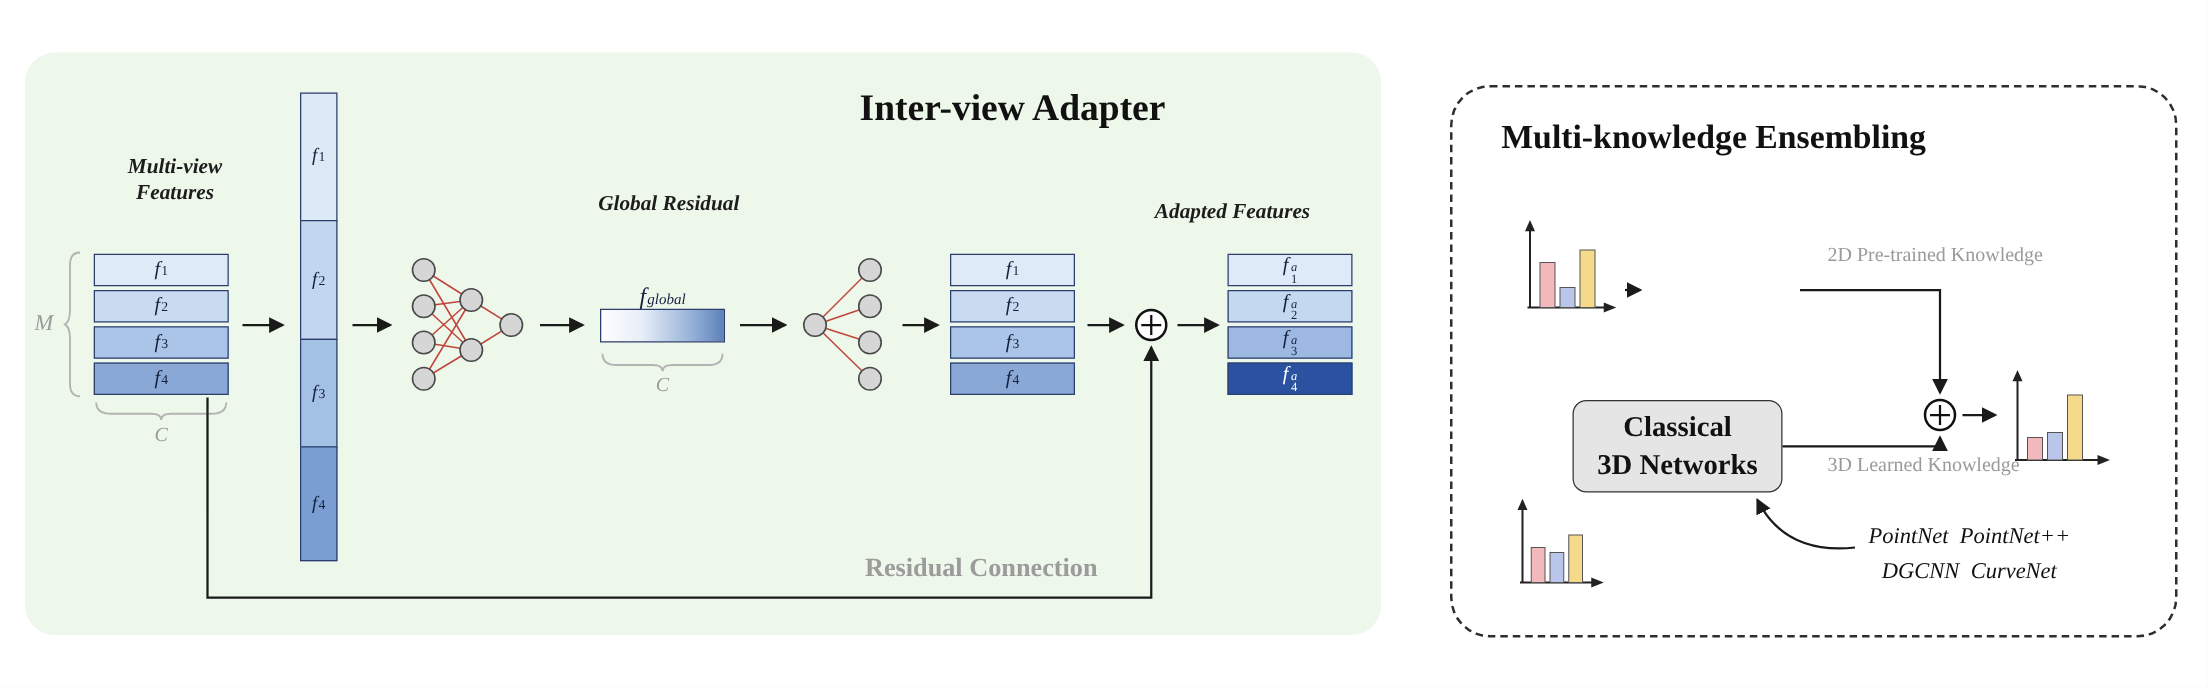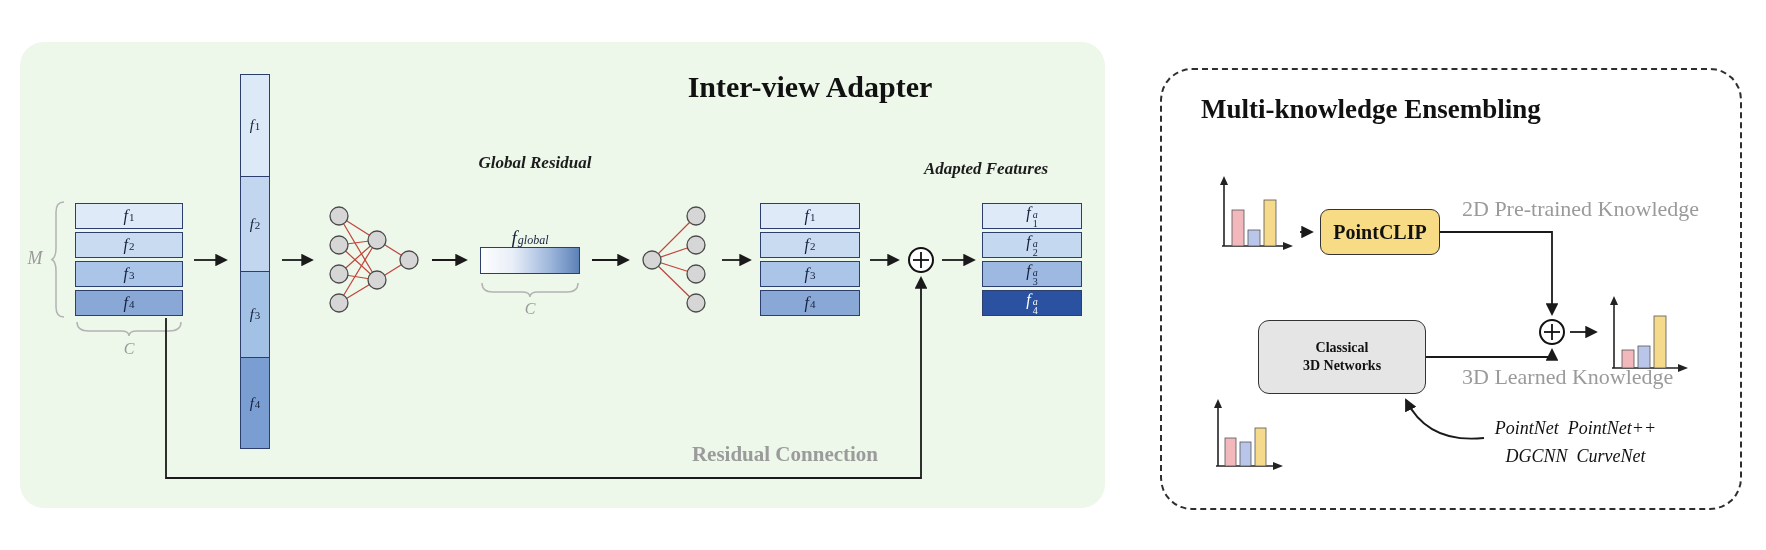--- a/index.html
+++ b/index.html
@@ -15,21 +15,21 @@
 
   
   .iv-title { left:650px; top:70px; width:320px; text-align:center;
               font-size:30px; font-weight:bold; }
   .ens-title { left:1201px; top:94px; width:500px; text-align:left;
                font-size:27px; font-weight:bold; }
   .sec-label { text-align:center; font-style:italic; font-weight:bold; font-size:17px; color:#1c1c1c; line-height:1.25; }
   .gray-it { color:#9a9a9a; font-style:italic; text-align:center; }
   .residual-label { left:655px; top:442px; width:260px; text-align:center;
                     font-weight:bold; font-size:21px; color:#9b9b9b; }
-  .k-text { font-size:22px; color:#9a9a9a; }
+  .k-text { font-size:16px; color:#9a9a9a; }
   .net-text { font-size:18px; font-style:italic; color:#111; text-align:center; white-space:pre; }
 
   
   .stack { display:flex; flex-direction:column; gap:3px; }
   .srow { width:108px; height:26px; box-sizing:border-box; border:1.4px solid #2c3e6e;
           display:flex; align-items:center; justify-content:center;
           font-size:16px; color:#15203c; }
   .w100 .srow { width:100px; }
   .fi { font-style:italic; }
   .fsub { font-size:11px; transform:translateY(4px); margin-left:1px; }
@@ -49,35 +49,39 @@
   .fglobal .fsub { font-size:12px; font-style:italic; }
 
   
   .pointclip-box { left:1320px; top:209px; width:120px; height:46px; box-sizing:border-box;
                    background:#f8dc85; border:1.6px solid #333; border-radius:9px;
                    display:flex; align-items:center; justify-content:center;
                    font-size:20px; font-weight:bold; }
   .classical-box { left:1258px; top:320px; width:168px; height:74px; box-sizing:border-box;
                    background:#e5e5e5; border:1.6px solid #333; border-radius:11px;
                    display:flex; flex-direction:column; align-items:center; justify-content:center;
-                   font-size:14px; font-weight:600; line-height:1.3; }
+                   font-size:23px; font-weight:600; line-height:1.3; }
 
   svg { display:block; }
   .overlay { left:0; top:0; pointer-events:none; }
 </style>
 </head>
 <body>
 
 <div class="canvas">
 
   <div class="abs panel-green"></div>
   <div class="abs panel-dashed"></div>
 
   <div class="abs iv-title">Inter-view Adapter</div>
 
+  <div class="abs sec-label" style="left:55px; top:122px; width:170px;">
+    <div>Multi-view</div>
+    <div>Features</div>
+  </div>
 
   <div class="abs stack" style="left:75px; top:203px;">
     <div class="srow" style="background:#dfeaf8;">
       <span><span class="fi">f</span><span class="fsub">1</span></span>
     </div>
     <div class="srow" style="background:#c9dbf1;">
       <span><span class="fi">f</span><span class="fsub">2</span></span>
     </div>
     <div class="srow" style="background:#aac5e8;">
       <span><span class="fi">f</span><span class="fsub">3</span></span>
@@ -222,23 +226,20 @@
     </g>
     <path d="M12,6 L8,15 L16,15 Z" fill="#222"></path>
     <path d="M81,76 L71,72 L71,80 Z" fill="#222"></path>
     <g stroke="#555" stroke-width="0.8">
       <rect x="20" y="40" width="12" height="36" fill="#f2b8bc"></rect>
       <rect x="36" y="60" width="12" height="16" fill="#b9c6e9"></rect>
       <rect x="52" y="30" width="12" height="46" fill="#f6da8c"></rect>
     </g>
   </svg>
 
-  <div class="abs pointclip-box">
-    <span>PointCLIP</span>
-  </div>
 
   <div class="abs k-text" style="left:1462px; top:196px; width:240px;">2D Pre-trained Knowledge</div>
 
   <div class="abs classical-box">
     <div>Classical</div>
     <div>3D Networks</div>
   </div>
 
   <div class="abs k-text" style="left:1462px; top:364px; width:230px;">3D Learned Knowledge</div>
 

